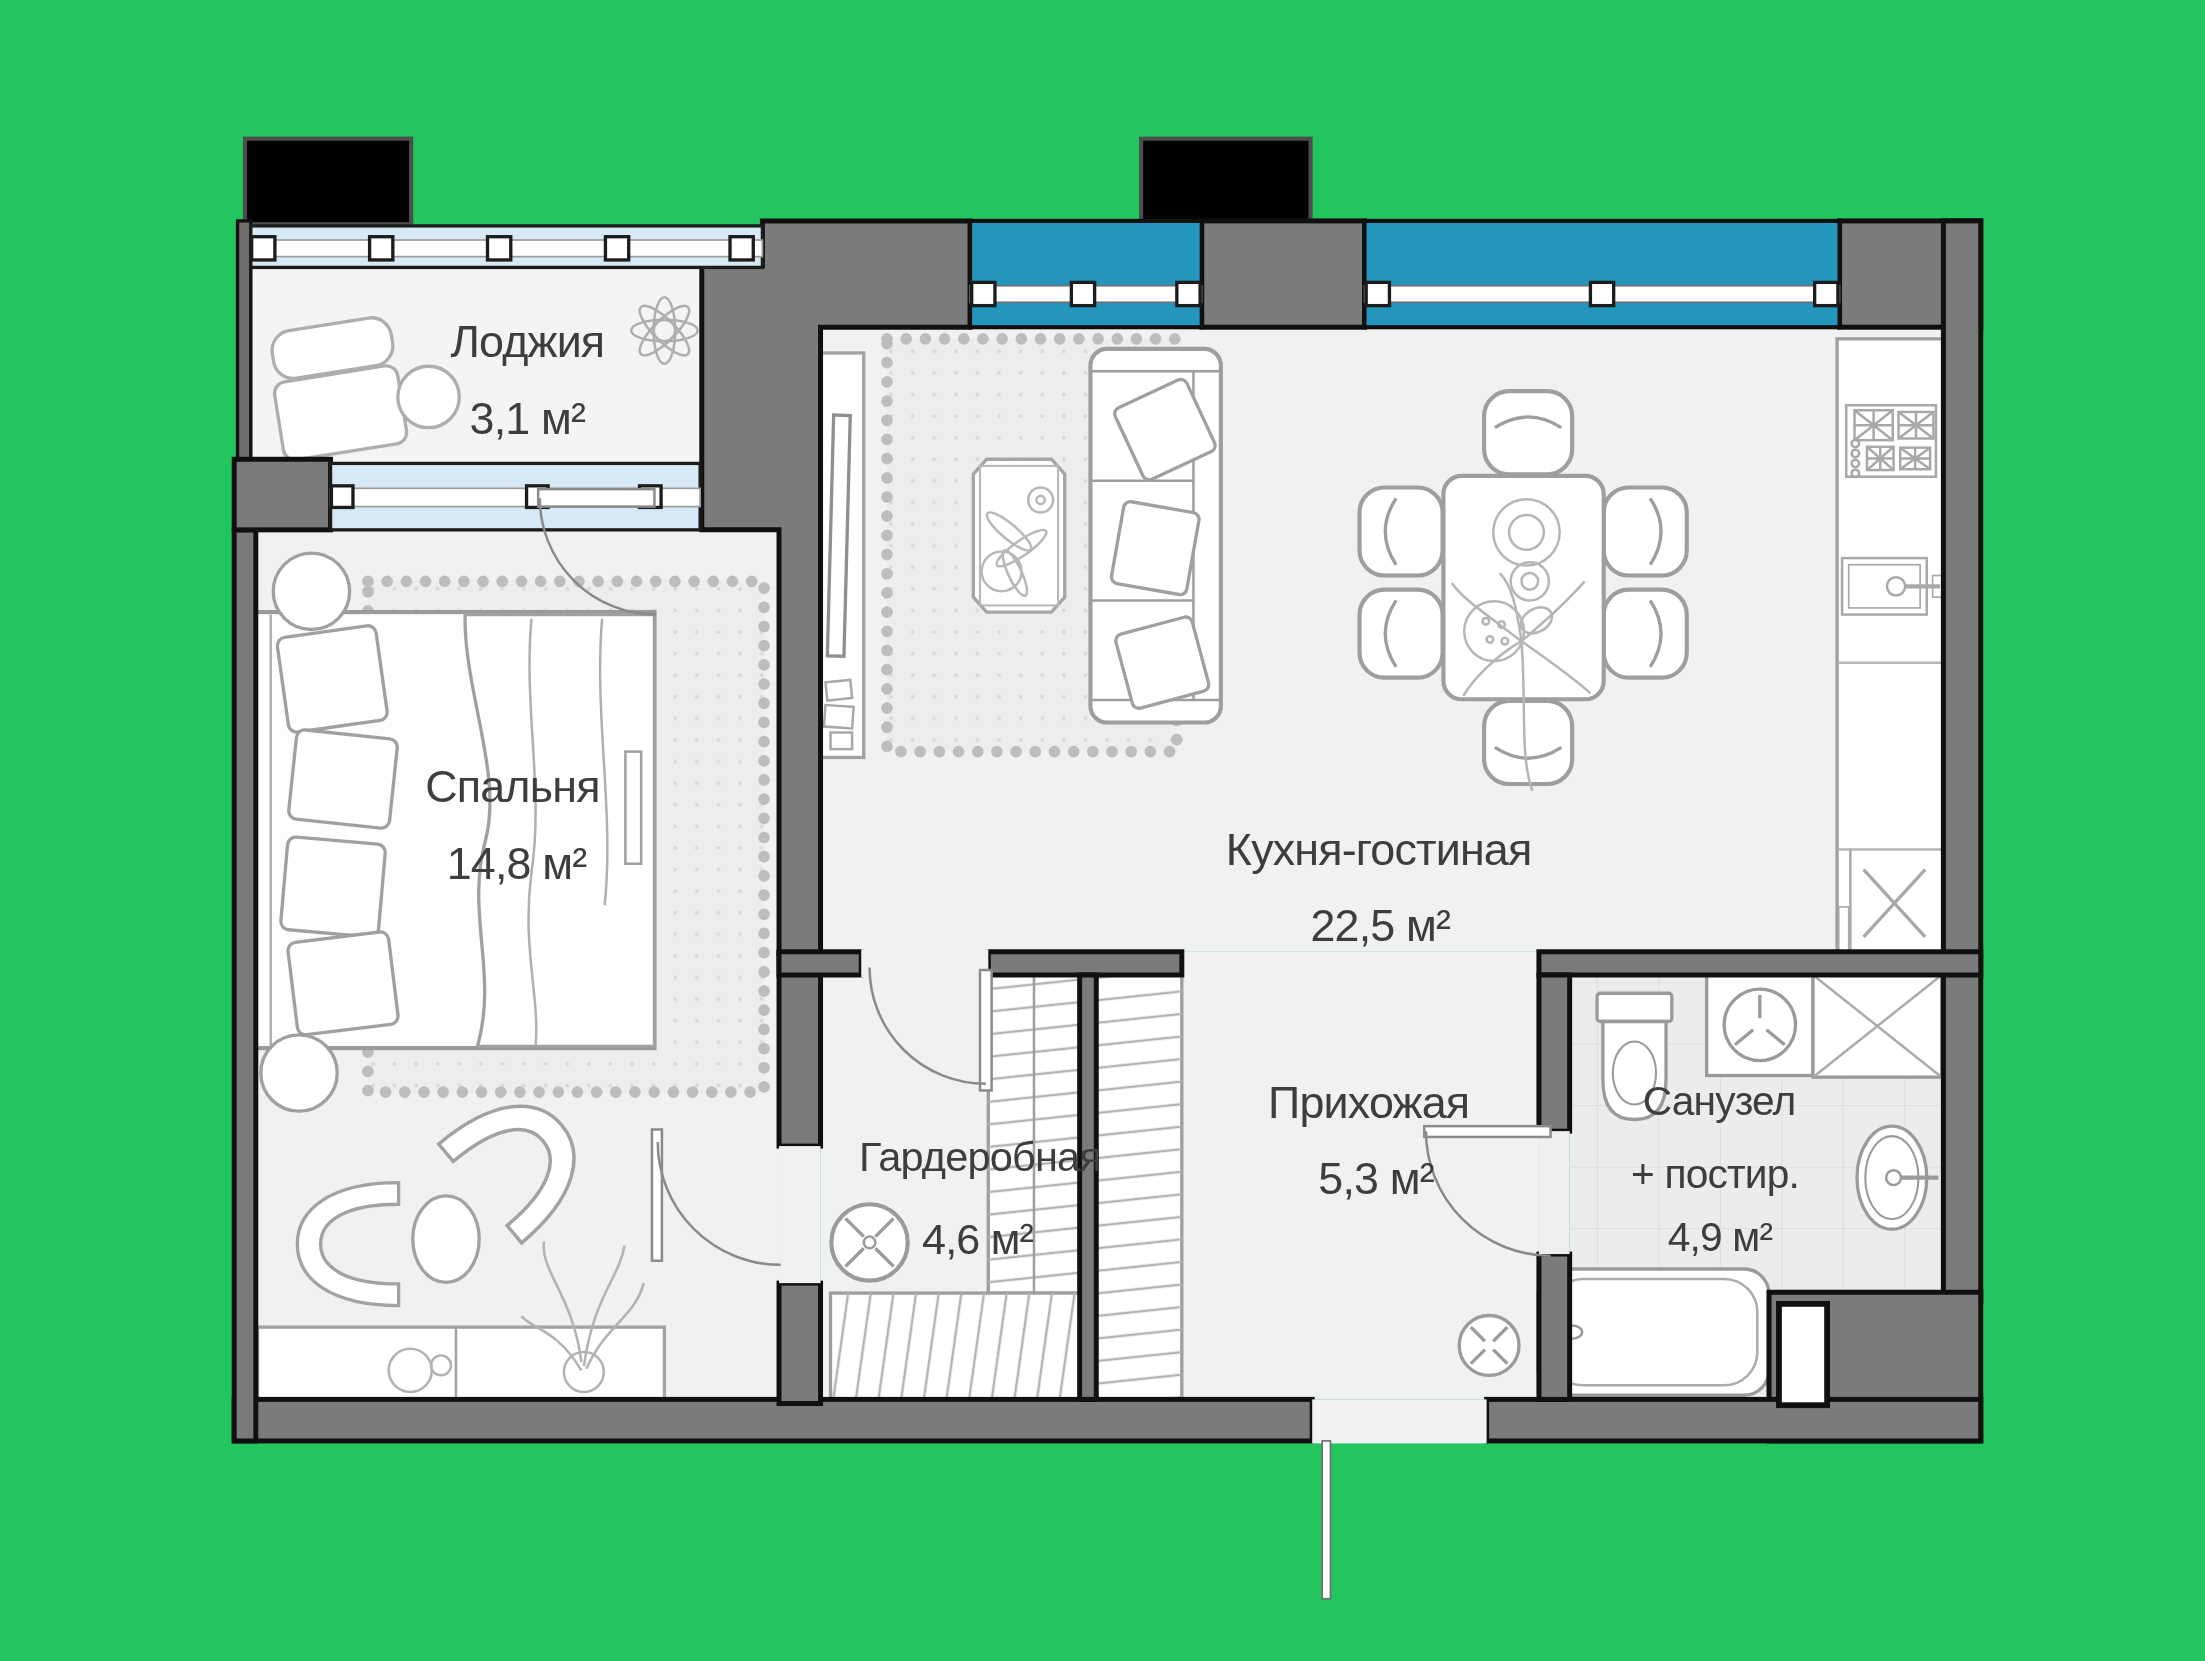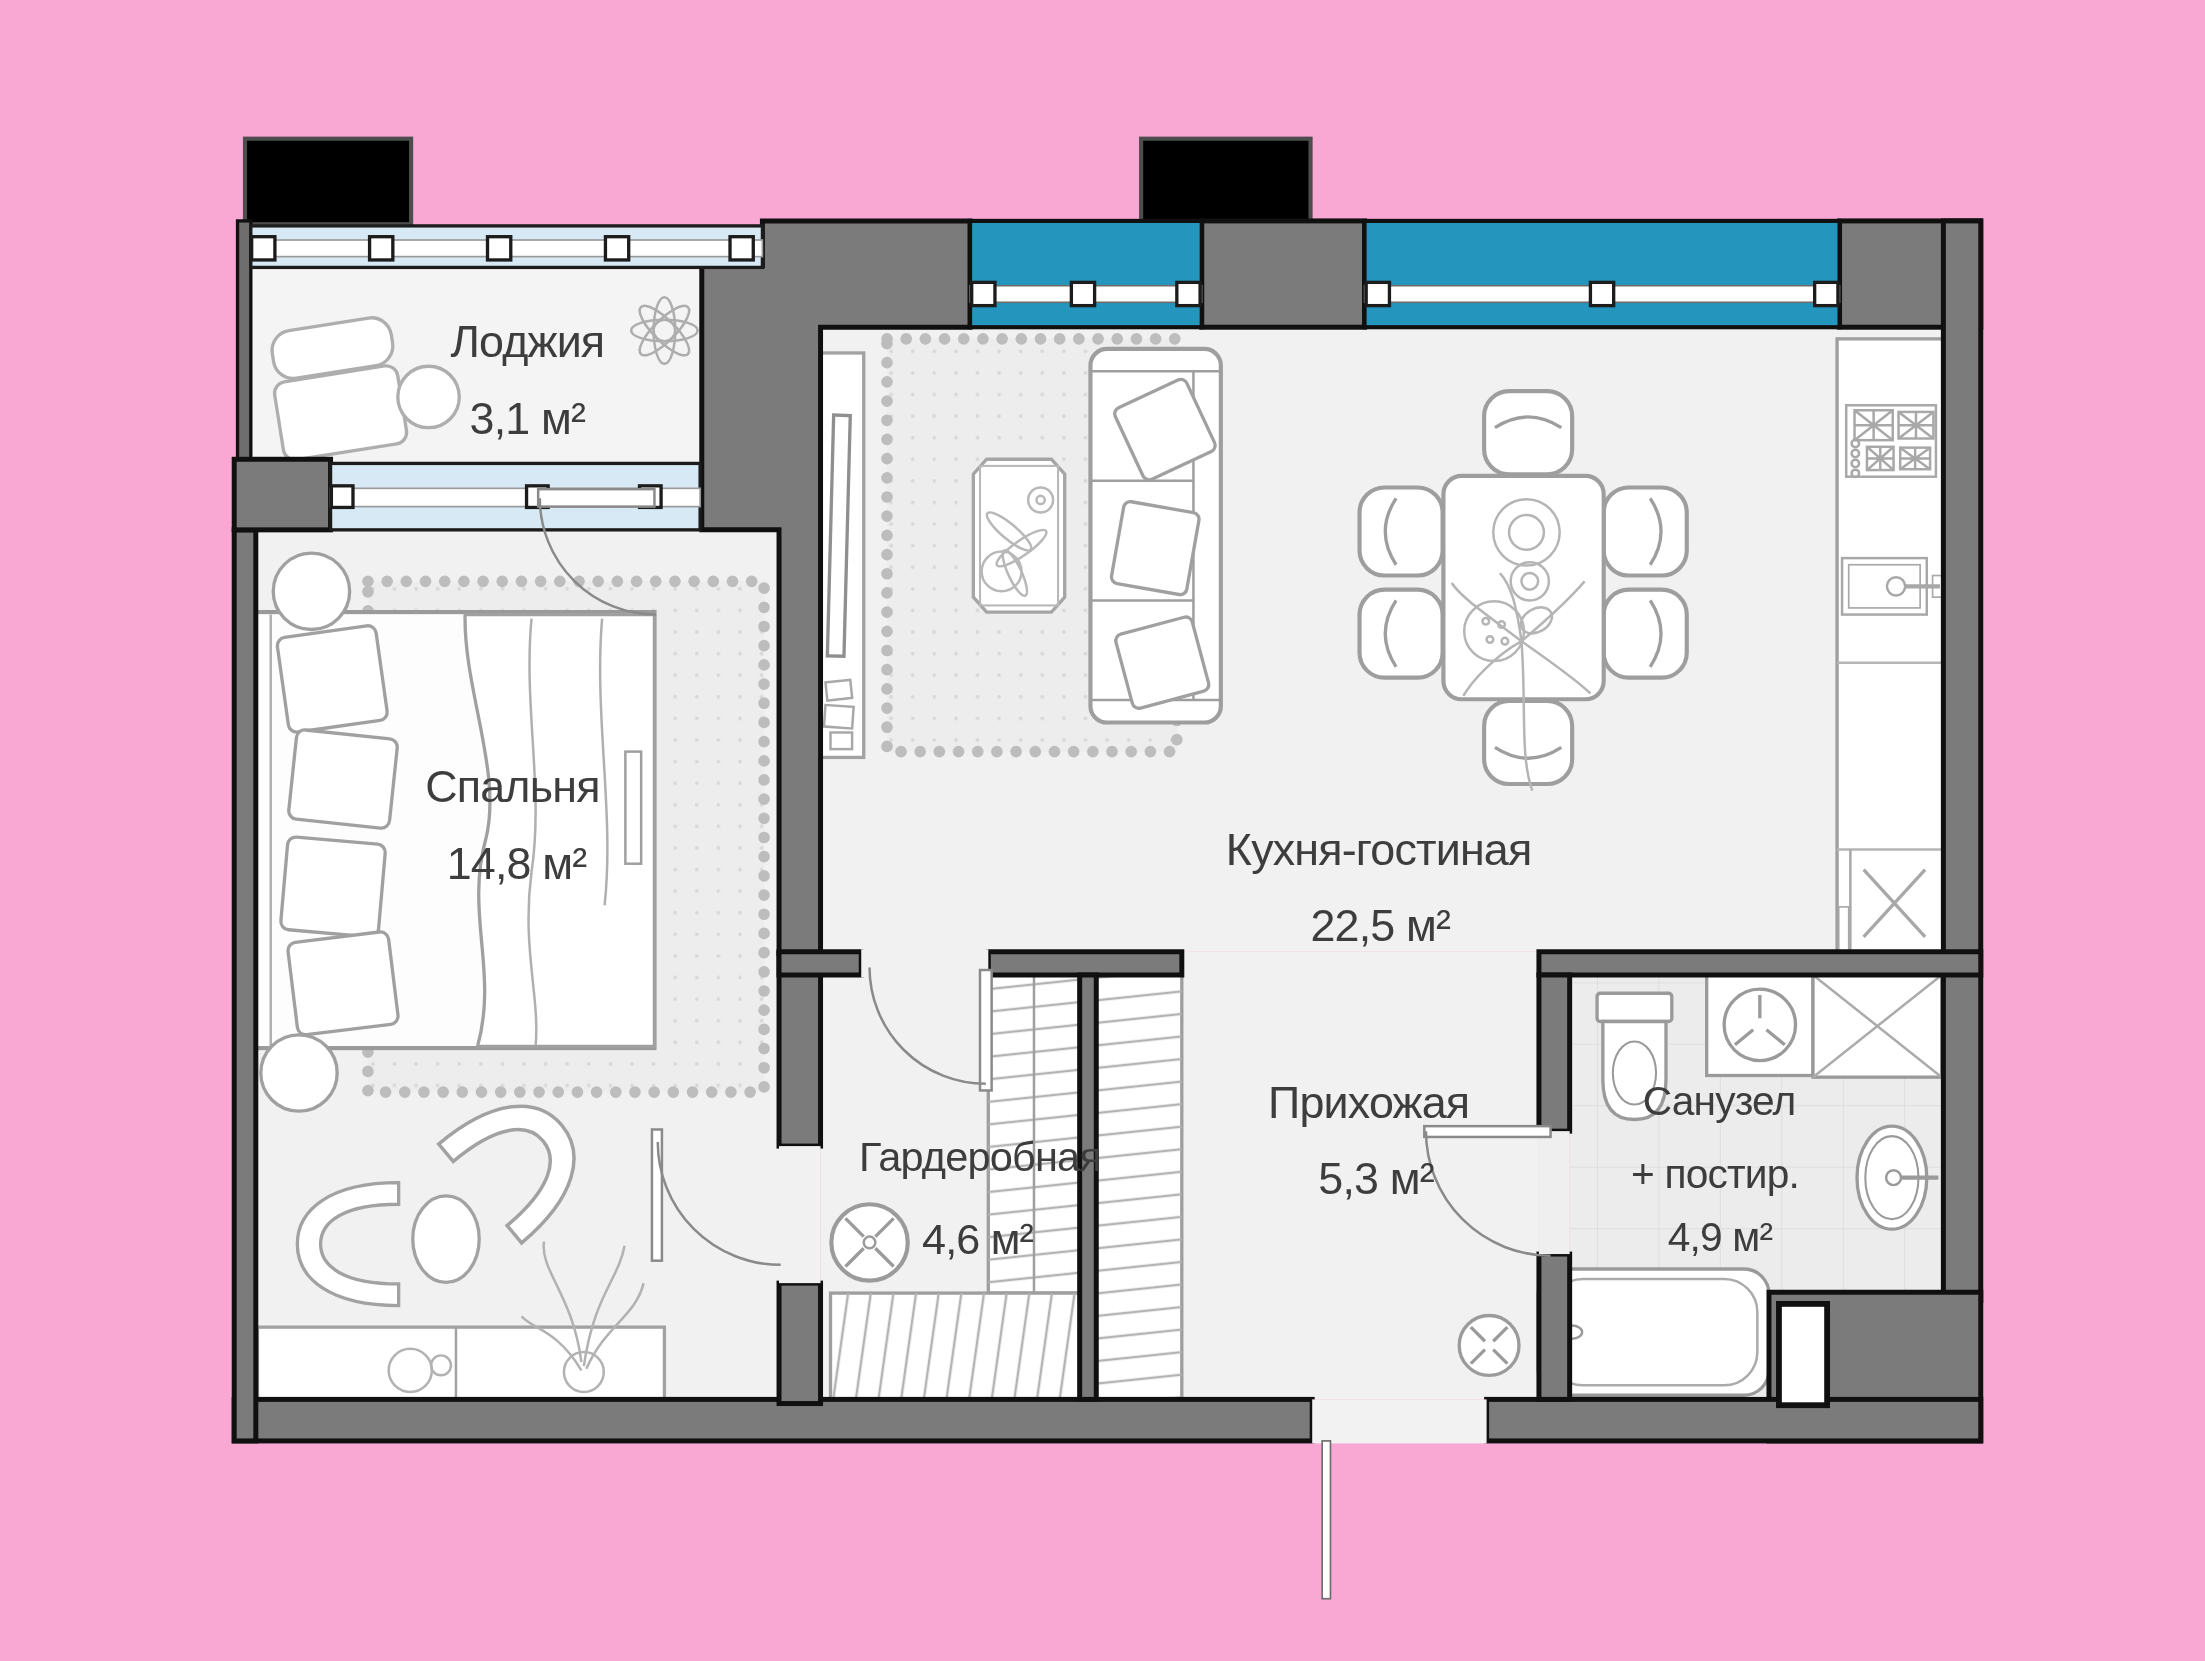--- a/index.html
+++ b/index.html
@@ -1,16 +1,16 @@
 <!DOCTYPE html>
 <html style="font-size:13.3px"><head>
 <meta charset="utf-8">
 <style>
   html,body{margin:0;padding:0;background:#000;}
-  .stage{position:relative;width:2205px;height:1661px;background:#f9a8d4;overflow:hidden;}
+  .stage{position:relative;width:2205px;height:1661px;background:#22c55e;overflow:hidden;}
   svg{display:block}
   text{font-family:"Liberation Sans","DejaVu Sans",sans-serif;fill:#3d3d3d;letter-spacing:-1px;}
   .room-name{font-size:54px;}
   .room-area{font-size:54px;}
   .bath-txt{font-size:49px;}
 </style>
 </head>
 <body>
 
 <div class="stage">

